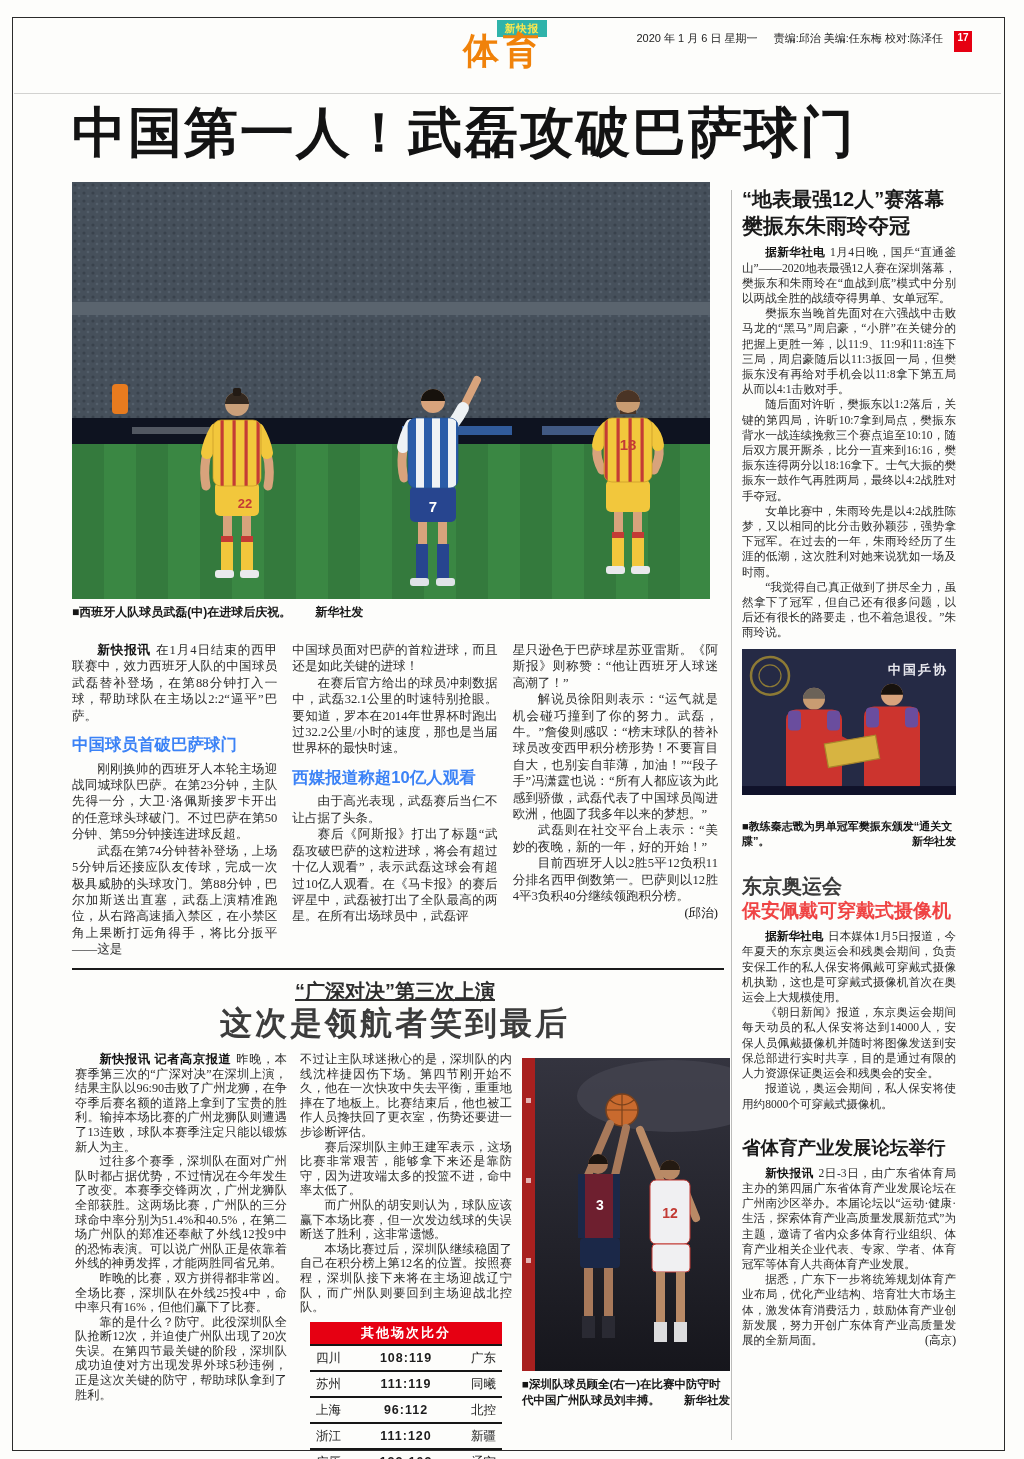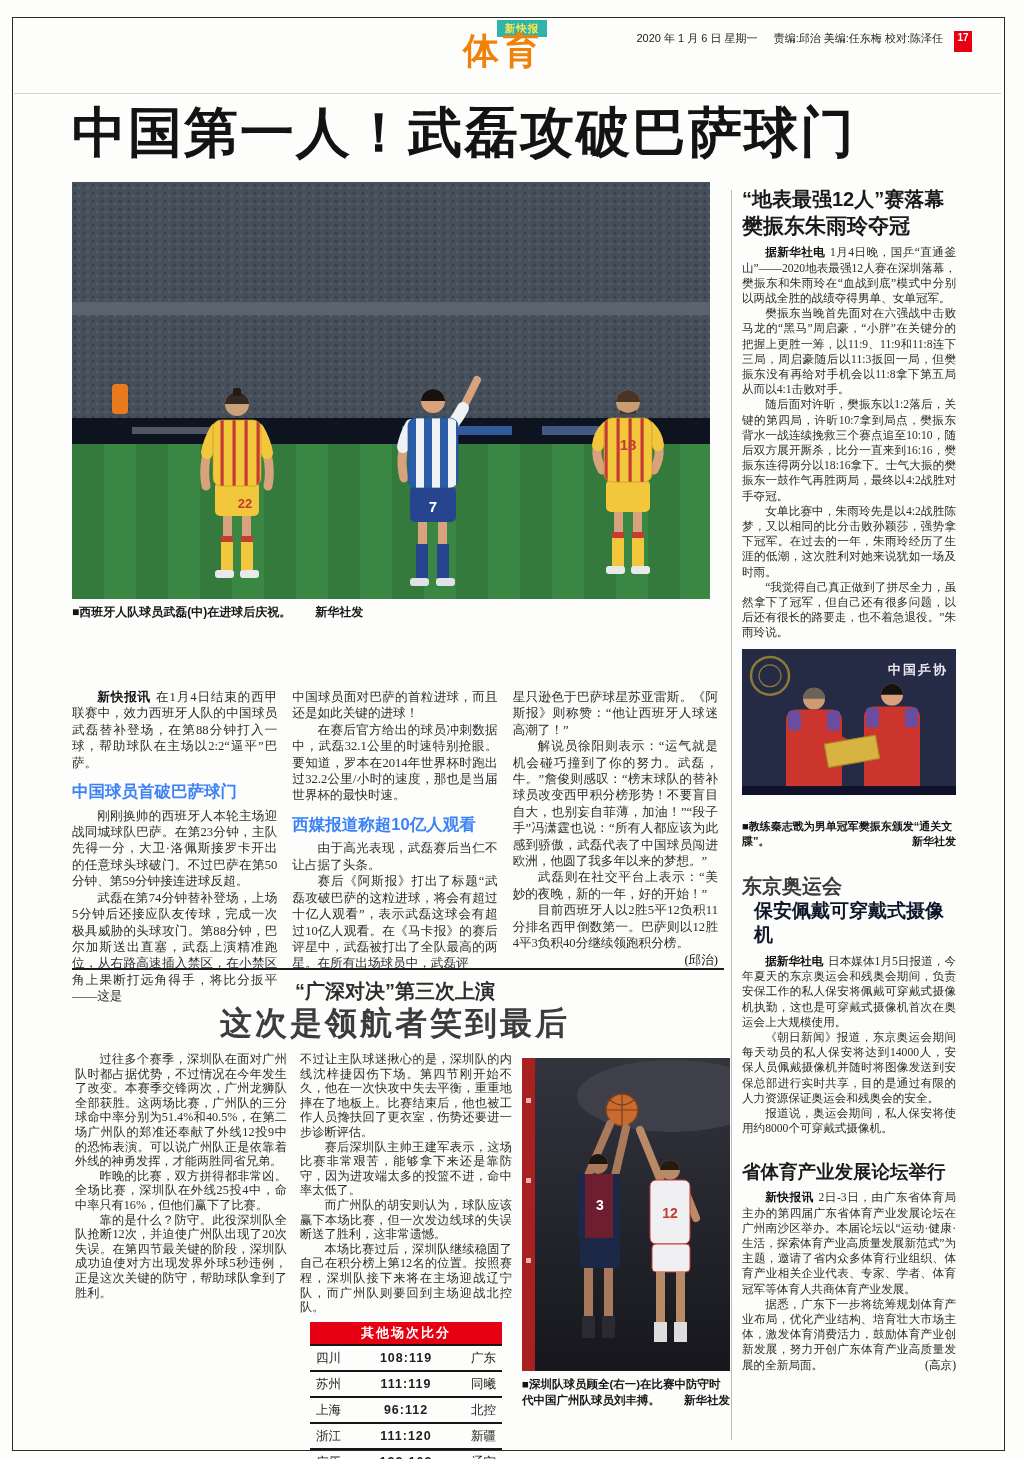--- a/index.html
+++ b/index.html
@@ -21,48 +21,48 @@
   .lead-headline{left:72px;top:101px;width:700px;font:900 54px/1.2 "Liberation Serif",serif;
                  color:#131313;letter-spacing:2px;white-space:nowrap;}
   .photo{overflow:hidden;}
   .lead-photo{left:72px;top:182px;width:638px;height:417px;}
   .caption{font:600 12px/16px "Liberation Sans",sans-serif;color:#161616;}
   .lead-caption{left:72px;top:604px;width:638px;}
   .credit{margin-left:2em;}
   .credit-r{float:right;font-weight:600;}
   .cols{display:flex;}
   .lead-cols{left:72px;top:642px;width:646px;gap:15px;}
-  .lead-cols .col{flex:1;font:12.6px/16.4px "Liberation Serif",serif;text-align:justify;color:#2c2c2c;margin-top:47px;}
+  .lead-cols .col{flex:1;font:12.6px/16.4px "Liberation Serif",serif;text-align:justify;color:#2c2c2c;}
   .lead-cols p, .gz-cols p, .sb p{margin:0;text-indent:2em;text-align:justify;}
   .lead-label{font-weight:700;color:#111;margin-right:.4em;}
   .subhead{font:700 16.5px/1.25 "Liberation Sans",sans-serif;color:#3b82f6;margin:10px 0 6px;text-indent:0;}
   .byline{float:right;font-weight:400;color:#111;}
   .lead-divider{left:72px;top:968px;width:652px;border-top:2px solid #1b1b1b;}
   
   .gz-kicker{left:72px;top:979px;width:646px;text-align:center;
-             font:700 20px/1.2 "Liberation Sans",sans-serif;color:#2d2d2d;}
+             font:700 20px/1.2 "Liberation Sans",sans-serif;color:#2d2d2d;text-decoration:underline;}
   .gz-headline{left:72px;top:1004px;width:646px;text-align:center;
                font:800 32px/1.2 "Liberation Sans",sans-serif;color:#3c3c3c;letter-spacing:3px;}
   .gz-cols{left:75px;top:1052px;width:437px;gap:13px;}
   .gz-cols .col{width:212px;font:12.2px/14.6px "Liberation Serif",serif;color:#2c2c2c;}
   .score-table{width:192px;margin:7px auto 0;font-family:"Liberation Sans",sans-serif;border-bottom:2px solid #161616;}
   .score-table .tt{background:#e60012;color:#fff;font:700 13px/22px "Liberation Sans",sans-serif;text-align:center;letter-spacing:2px;}
   .score-row{display:flex;justify-content:space-between;align-items:center;border-top:2px solid #161616;
              padding:4px 6px;font:12.5px/16px "Liberation Sans",sans-serif;color:#1c1c1c;}
   .score-row .sc{font-weight:700;letter-spacing:1px;}
   .gz-photo{left:522px;top:1058px;width:208px;height:313px;}
   .gz-caption{left:522px;top:1377px;width:208px;font:600 11.5px/15.5px "Liberation Sans",sans-serif;color:#161616;}
   
   .v-rule{left:731px;top:190px;height:1250px;border-left:1px solid #bcbcba;}
   .sidebar{left:742px;top:186px;width:214px;}
   .sb{font:11.6px/15.2px "Liberation Serif",serif;color:#2c2c2c;}
   .sb-title{font:800 20px/1.3 "Liberation Sans",sans-serif;color:#1a1a1a;margin:0;}
   .sb-title2{font:800 21px/1.3 "Liberation Sans",sans-serif;color:#1a1a1a;margin:0 0 6px;}
   .sb-title-gray{font:800 20px/1.3 "Liberation Sans",sans-serif;color:#3b3b3b;margin:0;}
-  .sb-title-gray2{font:800 19px/1.3 "Liberation Sans",sans-serif;color:#0f172a;margin:0 12px 6px;}
+  .sb-title-gray2{font:800 19px/1.3 "Liberation Sans",sans-serif;color:#ef4444;margin:0 0 6px;}
   .sb-photo{width:214px;height:146px;margin:8px 0 4px;}
   .sb-caption{font:600 11px/15px "Liberation Sans",sans-serif;color:#161616;margin-top:24px;}
   .sb-gap{height:24px;}
   svg{display:block;}
   .svg-num{font-family:"Liberation Sans",sans-serif;font-weight:700;}
 </style>
 </head>
 <body>
 
 <div class="page">
@@ -198,20 +198,21 @@
     </div>
   </div>
 
   <div class="abs lead-divider"></div>
 
   <div class="abs gz-kicker">“广深对决”第三次上演</div>
   <div class="abs gz-headline">这次是领航者笑到最后</div>
 
   <div class="abs cols gz-cols">
     <div class="col">
+      <p><b class="lead-label">新快报讯 记者高京报道</b><span>昨晚，本赛季第三次的“广深对决”在深圳上演，结果主队以96:90击败了广州龙狮，在争夺季后赛名额的道路上拿到了宝贵的胜利。输掉本场比赛的广州龙狮队则遭遇了13连败，球队本赛季注定只能以锻炼新人为主。</span></p>
       <p>过往多个赛季，深圳队在面对广州队时都占据优势，不过情况在今年发生了改变。本赛季交锋两次，广州龙狮队全部获胜。这两场比赛，广州队的三分球命中率分别为51.4%和40.5%，在第二场广州队的郑准还奉献了外线12投9中的恐怖表演。可以说广州队正是依靠着外线的神勇发挥，才能两胜同省兄弟。</p>
       <p>昨晚的比赛，双方拼得都非常凶。全场比赛，深圳队在外线25投4中，命中率只有16%，但他们赢下了比赛。</p>
       <p>靠的是什么？防守。此役深圳队全队抢断12次，并迫使广州队出现了20次失误。在第四节最关键的阶段，深圳队成功迫使对方出现发界外球5秒违例，正是这次关键的防守，帮助球队拿到了胜利。</p>
     </div>
     <div class="col">
       <p style="text-indent:0;">不过让主队球迷揪心的是，深圳队的内线沈梓捷因伤下场。第四节刚开始不久，他在一次快攻中失去平衡，重重地摔在了地板上。比赛结束后，他也被工作人员搀扶回了更衣室，伤势还要进一步诊断评估。</p>
       <p>赛后深圳队主帅王建军表示，这场比赛非常艰苦，能够拿下来还是靠防守，因为进攻端太多的投篮不进，命中率太低了。</p>
       <p>而广州队的胡安则认为，球队应该赢下本场比赛，但一次发边线球的失误断送了胜利，这非常遗憾。</p>
       <p>本场比赛过后，深圳队继续稳固了自己在积分榜上第12名的位置。按照赛程，深圳队接下来将在主场迎战辽宁队，而广州队则要回到主场迎战北控队。</p>
       <div class="score-table">

